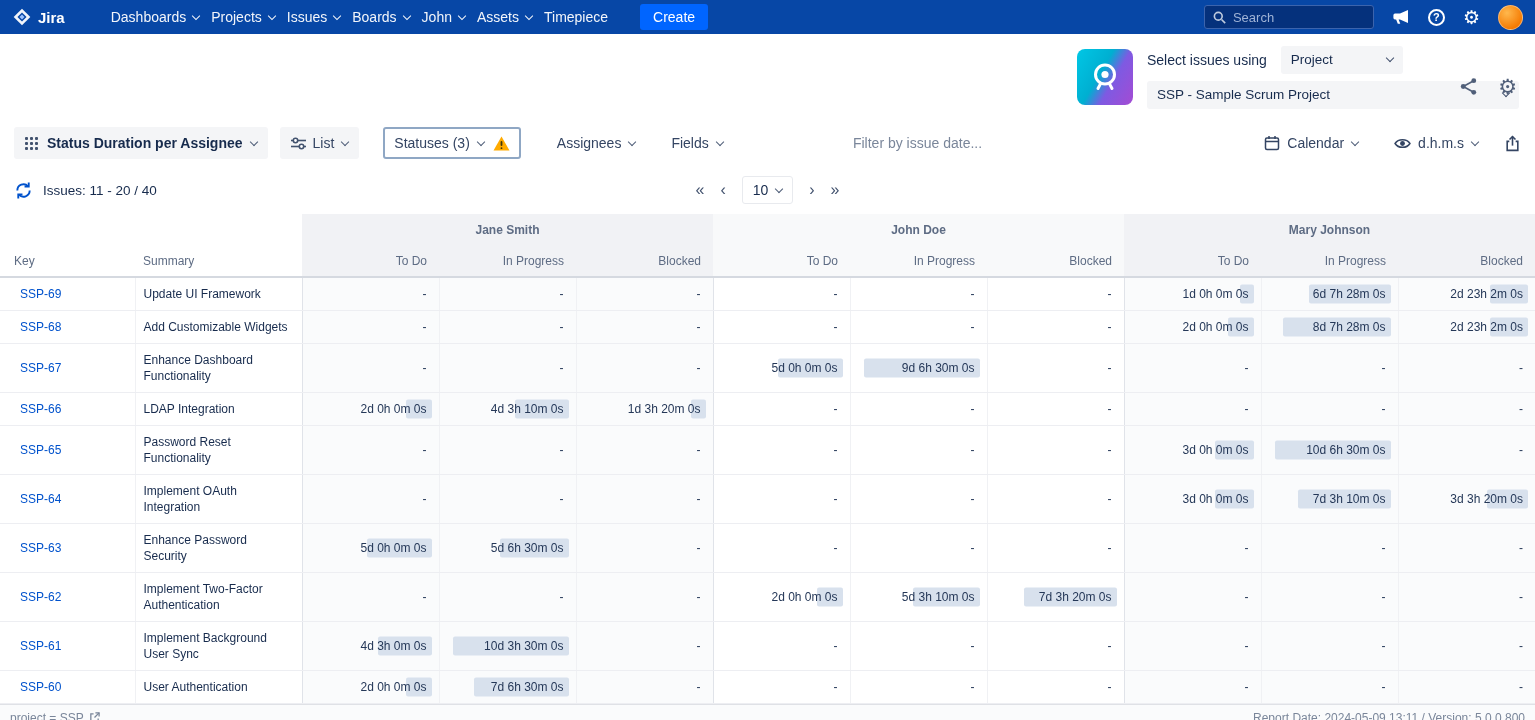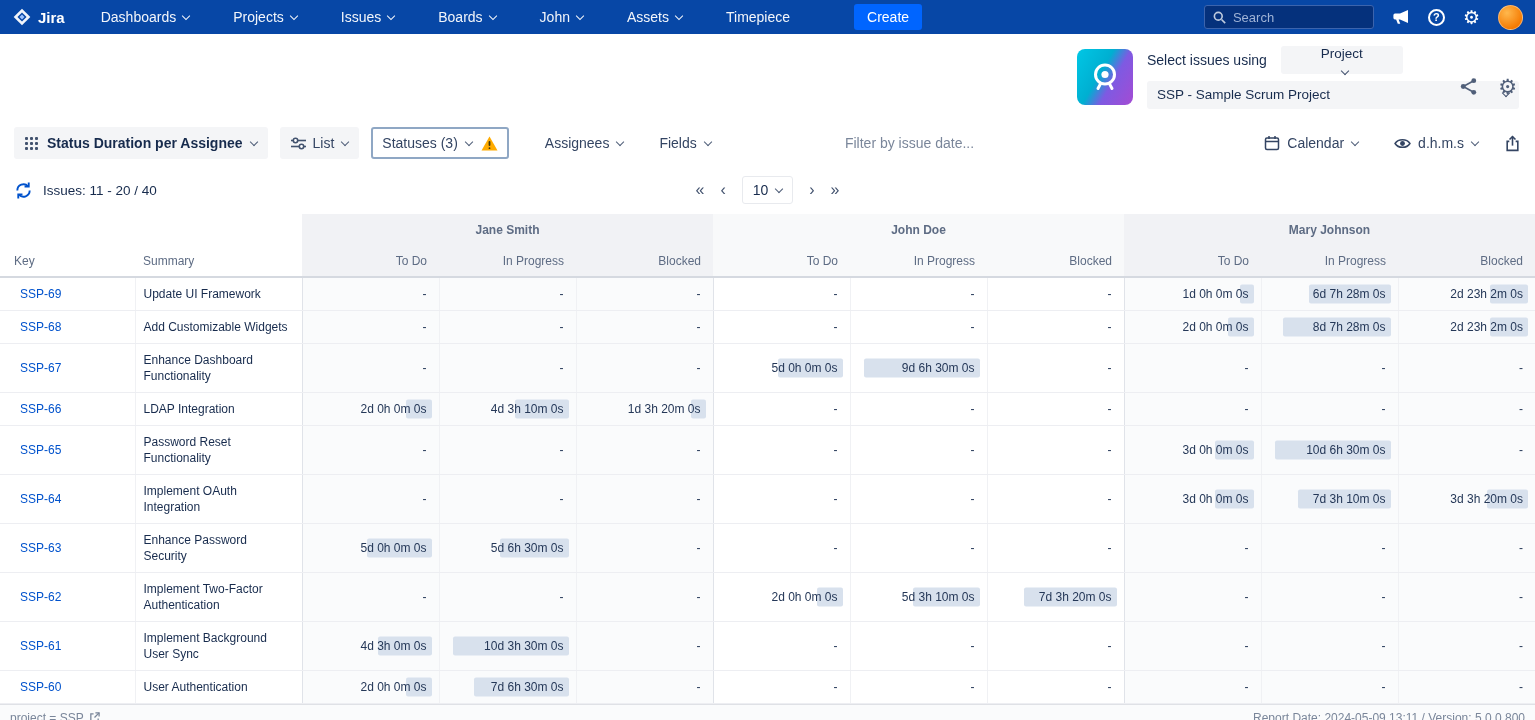--- a/index.html
+++ b/index.html
@@ -3,52 +3,52 @@
 <meta charset="utf-8">
 <style>
   * { box-sizing: border-box; margin: 0; padding: 0; }
   html, body { width: 1535px; height: 720px; overflow: hidden; }
   body { font-family: "Liberation Sans", "DejaVu Sans", sans-serif; color: #172B4D; background: #fff; }
   .page { width: 1535px; height: 720px; display: flex; flex-direction: column; }
 
   
   .topnav { height: 34px; background: #0747A6; display: flex; align-items: center; padding: 0 12px; flex: 0 0 auto; }
   .brand { display: flex; align-items: center; gap: 6px; color: #fff; font-size: 15px; font-weight: 600; cursor: pointer; }
-  .topnav nav { display: flex; align-items: center; gap: 44px; margin-left: 36px; }
+  .topnav nav { display: flex; align-items: center; gap: 12px; margin-left: 46px; }
   .nav-item { color: rgba(255,255,255,0.95); font-size: 14px; display: inline-flex; align-items: center; cursor: pointer; white-space: nowrap; }
   .cv { display: inline-block; width: 6px; height: 6px; border-right: 1.5px solid currentColor; border-bottom: 1.5px solid currentColor; transform: rotate(45deg); margin: -3px 0 0 7px; }
   .create-btn { background: #0065FF; color: #fff; border: none; border-radius: 3px; height: 26px; padding: 0 13px; font-size: 14px; font-family: inherit; cursor: pointer; margin-left: 20px; }
   .nav-right { margin-left: auto; display: flex; align-items: center; gap: 18px; }
   .searchbox { display: flex; align-items: center; gap: 7px; width: 170px; height: 24px; background: #05317C; border: 1px solid #3C64AD; border-radius: 3px; padding: 0 8px; }
   .searchbox input { background: transparent; border: none; outline: none; color: #22c55e; font-size: 13px; width: 120px; font-family: inherit; }
   .searchbox input::placeholder { color: #9FB3D6; }
   .nav-icon { color: #fff; display: inline-flex; align-items: center; justify-content: center; cursor: pointer; }
   .gear-glyph { font-size: 19px; line-height: 1; }
   .help-circle { width: 17px; height: 17px; border: 2px solid #fff; border-radius: 50%; font-size: 11px; font-weight: 700; display: flex; align-items: center; justify-content: center; }
   .avatar { width: 25px; height: 25px; border-radius: 50%; background: radial-gradient(circle at 35% 30%, #FFB84D, #F57900 75%); cursor: pointer; border: 1px solid rgba(255,255,255,0.4); }
 
   
   .app-header { flex: 0 0 auto; height: 86px; display: flex; align-items: center; padding: 0 16px; position: relative; background: #fff; justify-content: flex-end; }
   .app-icon { width: 56px; height: 56px; border-radius: 8px; background: linear-gradient(120deg, #00C7E5 0%, #00AFD1 42%, #7E5AE2 62%, #A44BD3 100%); display: flex; align-items: center; justify-content: center; flex: 0 0 auto; }
   .selector-block { margin-left: 14px; display: flex; flex-direction: column; gap: 7px; }
   .selector-line1 { display: flex; align-items: center; gap: 14px; }
   .selector-label { font-size: 14px; color: #172B4D; }
   .dd { background: #F4F5F7; border-radius: 3px; height: 28px; display: inline-flex; align-items: center; justify-content: space-between; padding: 0 10px; font-size: 13.5px; color: #172B4D; cursor: pointer; }
   .dd .cv { color: #42526E; }
-  .dd-mode { width: 122px; flex-direction: column; }
+  .dd-mode { width: 122px; }
   .dd-project { width: 372px; }
   .app-header-icons { position: absolute; right: 18px; top: 42px; display: flex; align-items: center; gap: 20px; color: #505F79; }
   .hdr-icon { cursor: pointer; display: inline-flex; }
 
   
   .toolbar { flex: 0 0 auto; height: 46px; display: flex; align-items: center; padding: 0 14px; gap: 12px; background: #fff; }
   .tb-btn { display: inline-flex; align-items: center; height: 32px; background: #F4F5F7; border: none; border-radius: 3px; padding: 0 11px; font-size: 14px; color: #344563; font-family: inherit; cursor: pointer; white-space: nowrap; }
   .tb-btn .cv, .tb-plain .cv { color: #505F79; margin-left: 8px; }
   .tb-strong { font-weight: 700; color: #172B4D; }
-  .tb-statuses { background: #fff; border: 2px solid #8FA7C4; padding: 0 9px; }
+  .tb-statuses { background: #fff; border: 2px solid #8FA7C4; padding: 0 9px; margin-left: 12px; }
   .tb-statuses svg { margin-left: 9px; }
   .tb-plain { display: inline-flex; align-items: center; background: transparent; border: none; font-size: 14px; color: #344563; font-family: inherit; cursor: pointer; white-space: nowrap; }
   .ml24 { margin-left: 24px; }
   .grid-ic { display: inline-grid; grid-template-columns: repeat(3, 3px); gap: 2px; margin-right: 9px; }
   .grid-ic i { width: 3px; height: 3px; background: #42526E; border-radius: 1px; }
   .tb-plain svg, .tb-btn svg.lead { margin-right: 7px; }
   .sp1 { flex: 1; }
   .sp2 { flex: 2; }
   .date-filter { border: none; outline: none; font-size: 14px; font-family: Liberation Sans, sans-serif; width: 175px; color: #172B4D; background: transparent; }
   .date-filter::placeholder { color: #7A869A; }

